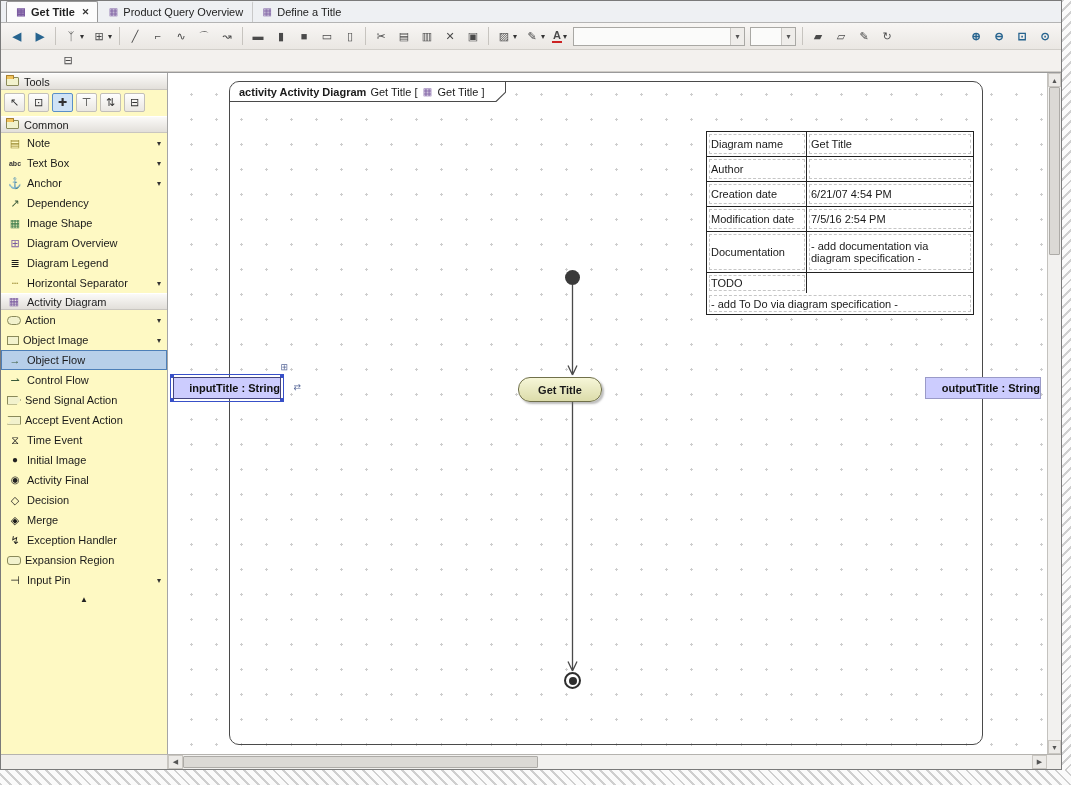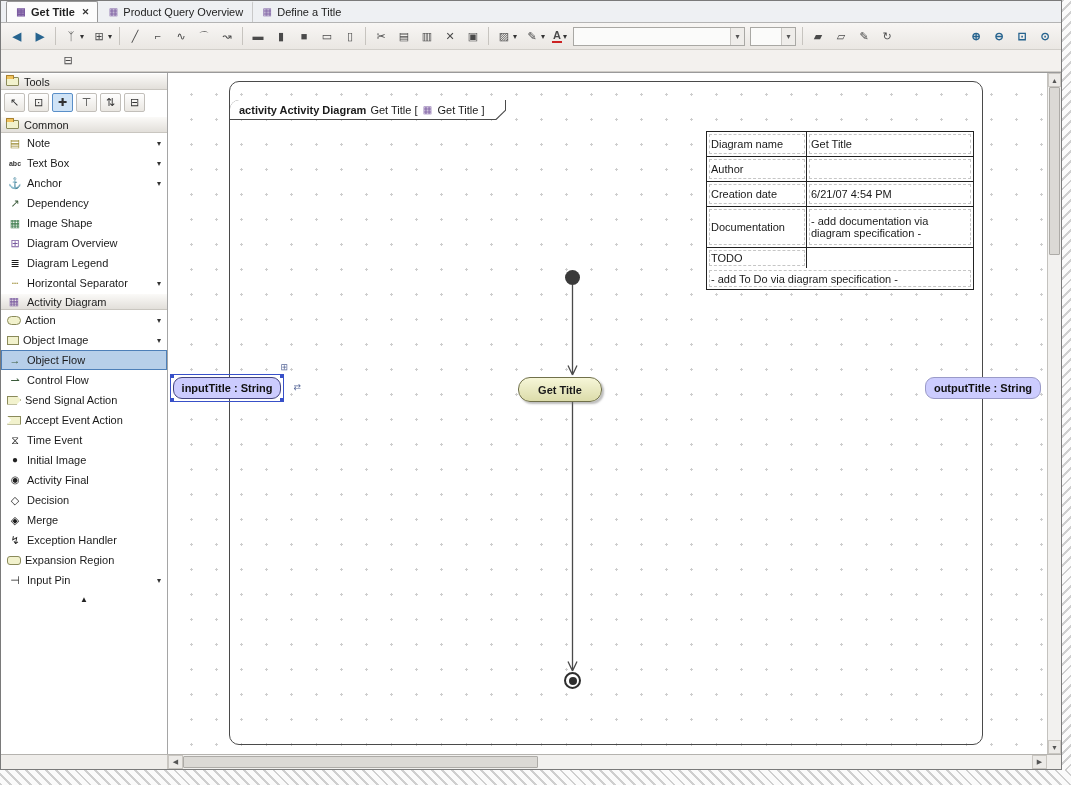--- a/index.html
+++ b/index.html
@@ -46,52 +46,52 @@
   .shape-action{width:14px;height:9px;border-radius:5px;}
   .shape-objectnode{width:12px;height:9px;}
   .shape-sendsignal{width:14px;height:9px;clip-path:polygon(0 0,70% 0,100% 50%,70% 100%,0 100%);}
   .shape-acceptevent{width:14px;height:9px;clip-path:polygon(0 0,100% 0,100% 100%,0 100%,30% 50%);}
   .shape-expansion{width:14px;height:9px;border:1px dashed #777;background:#fff;border-radius:3px;}
   .shape-folder{width:13px;height:9px;background:#f0c25c;border:1px solid #a9812f;border-radius:1px;position:relative;}
   .shape-folder::before{content:"";position:absolute;left:-1px;top:-3px;width:6px;height:3px;background:#f0c25c;border:1px solid #a9812f;border-bottom:none;border-radius:1px 1px 0 0;}
 
   
   .main{flex:1;display:flex;min-height:0;border-top:1px solid #9a9a9a;}
-  .sidebar{width:167px;background:#ffffff;border-right:1px solid #a5a5a5;overflow:hidden;flex:none;}
+  .sidebar{width:167px;background:#fef9c3;border-right:1px solid #a5a5a5;overflow:hidden;flex:none;}
   .p-header{height:17px;display:flex;align-items:center;gap:5px;padding:0 5px;background:linear-gradient(#fbfaf8,#e2dfda);border-top:1px solid #fff;border-bottom:1px solid #c9c6c0;color:#222;}
   .tool-grid{display:flex;gap:3px;padding:3px 3px 4px 3px;align-items:center;}
   .tool-btn{width:21px;height:19px;border:1px solid #c2bfba;background:linear-gradient(#fefefe,#eae7e2);display:flex;align-items:center;justify-content:center;font-size:10px;border-radius:2px;color:#333;}
   .tool-btn.pressed{background:#cfe3f6;border-color:#5a8fc8;}
   .p-item{height:20px;display:flex;align-items:center;gap:4px;padding:0 6px 0 6px;position:relative;}
   .p-item.selected{background:#b7cfe9;outline:1px solid #4d7fb8;outline-offset:-1px;}
   .p-item .caret{margin-left:auto;}
   .p-collapse{text-align:center;font-size:8px;color:#222;padding:5px 0;}
 
   
   .canvas{flex:1;position:relative;background:#fff;background-image:radial-gradient(#cdcdcd 1px,transparent 1.2px);background-size:25px 25px;background-position:11px 9px;overflow:hidden;}
   .edges{position:absolute;left:0;top:0;pointer-events:none;}
   .frame{position:absolute;left:61px;top:8px;width:754px;height:664px;border:1px solid #4a4a4a;border-radius:10px;}
-  .frame-tab{position:absolute;left:0;top:18px;width:276px;height:20px;background:#4a4a4a;clip-path:polygon(0 0,100% 0,100% 52%,96.5% 100%,0 100%);border-top-left-radius:9px;text-align:center;}
+  .frame-tab{position:absolute;left:0;top:0;width:276px;height:20px;background:#4a4a4a;clip-path:polygon(0 0,100% 0,100% 52%,96.5% 100%,0 100%);border-top-left-radius:9px;text-align:center;}
   .frame-tab-inner{position:absolute;left:0;top:0;right:1px;bottom:1px;background:#fff;clip-path:polygon(0 0,100% 0,100% 52%,96.6% 100%,0 100%);border-top-left-radius:9px;display:flex;align-items:center;gap:4px;padding-left:9px;white-space:nowrap;}
   .ft-bold{font-weight:bold;}
   .frame-tab-inner .icon{width:12px;font-size:10px;color:#7a5aa0;}
 
   .info-table{position:absolute;left:538px;top:58px;width:268px;border:1px solid #222;background:#fff;}
   .it-row{display:flex;border-bottom:1px solid #222;min-height:25px;}
   .it-row.tall{min-height:41px;}
   .it-row:last-child{border-bottom:none;flex-direction:column;}
   .it-key{width:100px;border-right:1px solid #222;padding:4px 4px;display:flex;align-items:center;outline:1px dashed #c6c6c6;outline-offset:-3px;}
   .it-val{flex:1;padding:4px 4px;display:flex;align-items:center;outline:1px dashed #c6c6c6;outline-offset:-3px;}
 
   .initial-node{position:absolute;left:397px;top:197px;width:15px;height:15px;border-radius:50%;background:#3a3a3a;}
   .action-node{position:absolute;left:350px;top:304px;width:84px;height:25px;border:1px solid #70704a;border-radius:12px;background:linear-gradient(#f6f6d8,#dcdcaa);box-shadow:2px 2px 2px rgba(110,110,110,.45);display:flex;align-items:center;justify-content:center;font-weight:bold;}
   .final-node{position:absolute;left:396px;top:599px;width:17px;height:17px;border:2px solid #2e2e2e;border-radius:50%;background:#fff;display:flex;align-items:center;justify-content:center;}
   .final-node .inner{width:8px;height:8px;border-radius:50%;background:#2e2e2e;}
 
-  .pin{background:#ccccfe;display:flex;align-items:center;justify-content:center;font-weight:bold;color:#111;border-radius:9px;}
+  .pin{background:#ccccfe;display:flex;align-items:center;justify-content:flex-end;font-weight:bold;color:#111;}
   .input-wrap{position:absolute;left:2px;top:301px;width:114px;height:28px;}
   .input-wrap .sel{position:absolute;inset:0;border:1px solid #3850c8;}
   .input-wrap .pin{position:absolute;left:3px;top:3px;right:3px;bottom:3px;border:1px solid #44447e;}
   .handle{position:absolute;width:4px;height:4px;background:#3850c8;}
   .h-tl{left:-1px;top:-1px;} .h-tr{right:-1px;top:-1px;} .h-bl{left:-1px;bottom:-1px;} .h-br{right:-1px;bottom:-1px;}
   .manip{position:absolute;font-size:9px;color:#5a6a9a;line-height:1;}
   .m1{right:-4px;top:-11px;}
   .m2{right:-17px;top:9px;}
   .output-pin{position:absolute;left:757px;top:304px;width:116px;height:22px;border:1px solid #9a9ac8;}
 
@@ -407,20 +407,24 @@
               <div class="it-val">Get Title</div>
             </div>
             <div class="it-row">
               <div class="it-key">Author</div>
               <div class="it-val"></div>
             </div>
             <div class="it-row">
               <div class="it-key">Creation date</div>
               <div class="it-val">6/21/07 4:54 PM</div>
             </div>
+            <div class="it-row">
+              <div class="it-key">Modification date</div>
+              <div class="it-val">7/5/16 2:54 PM</div>
+            </div>
             <div class="it-row tall">
               <div class="it-key">Documentation</div>
               <div class="it-val">- add documentation via diagram specification -</div>
             </div>
             <div class="it-row tall">
               <div class="it-key">TODO</div>
               <div class="it-val">- add To Do via diagram specification -</div>
             </div>
           </div>
 

